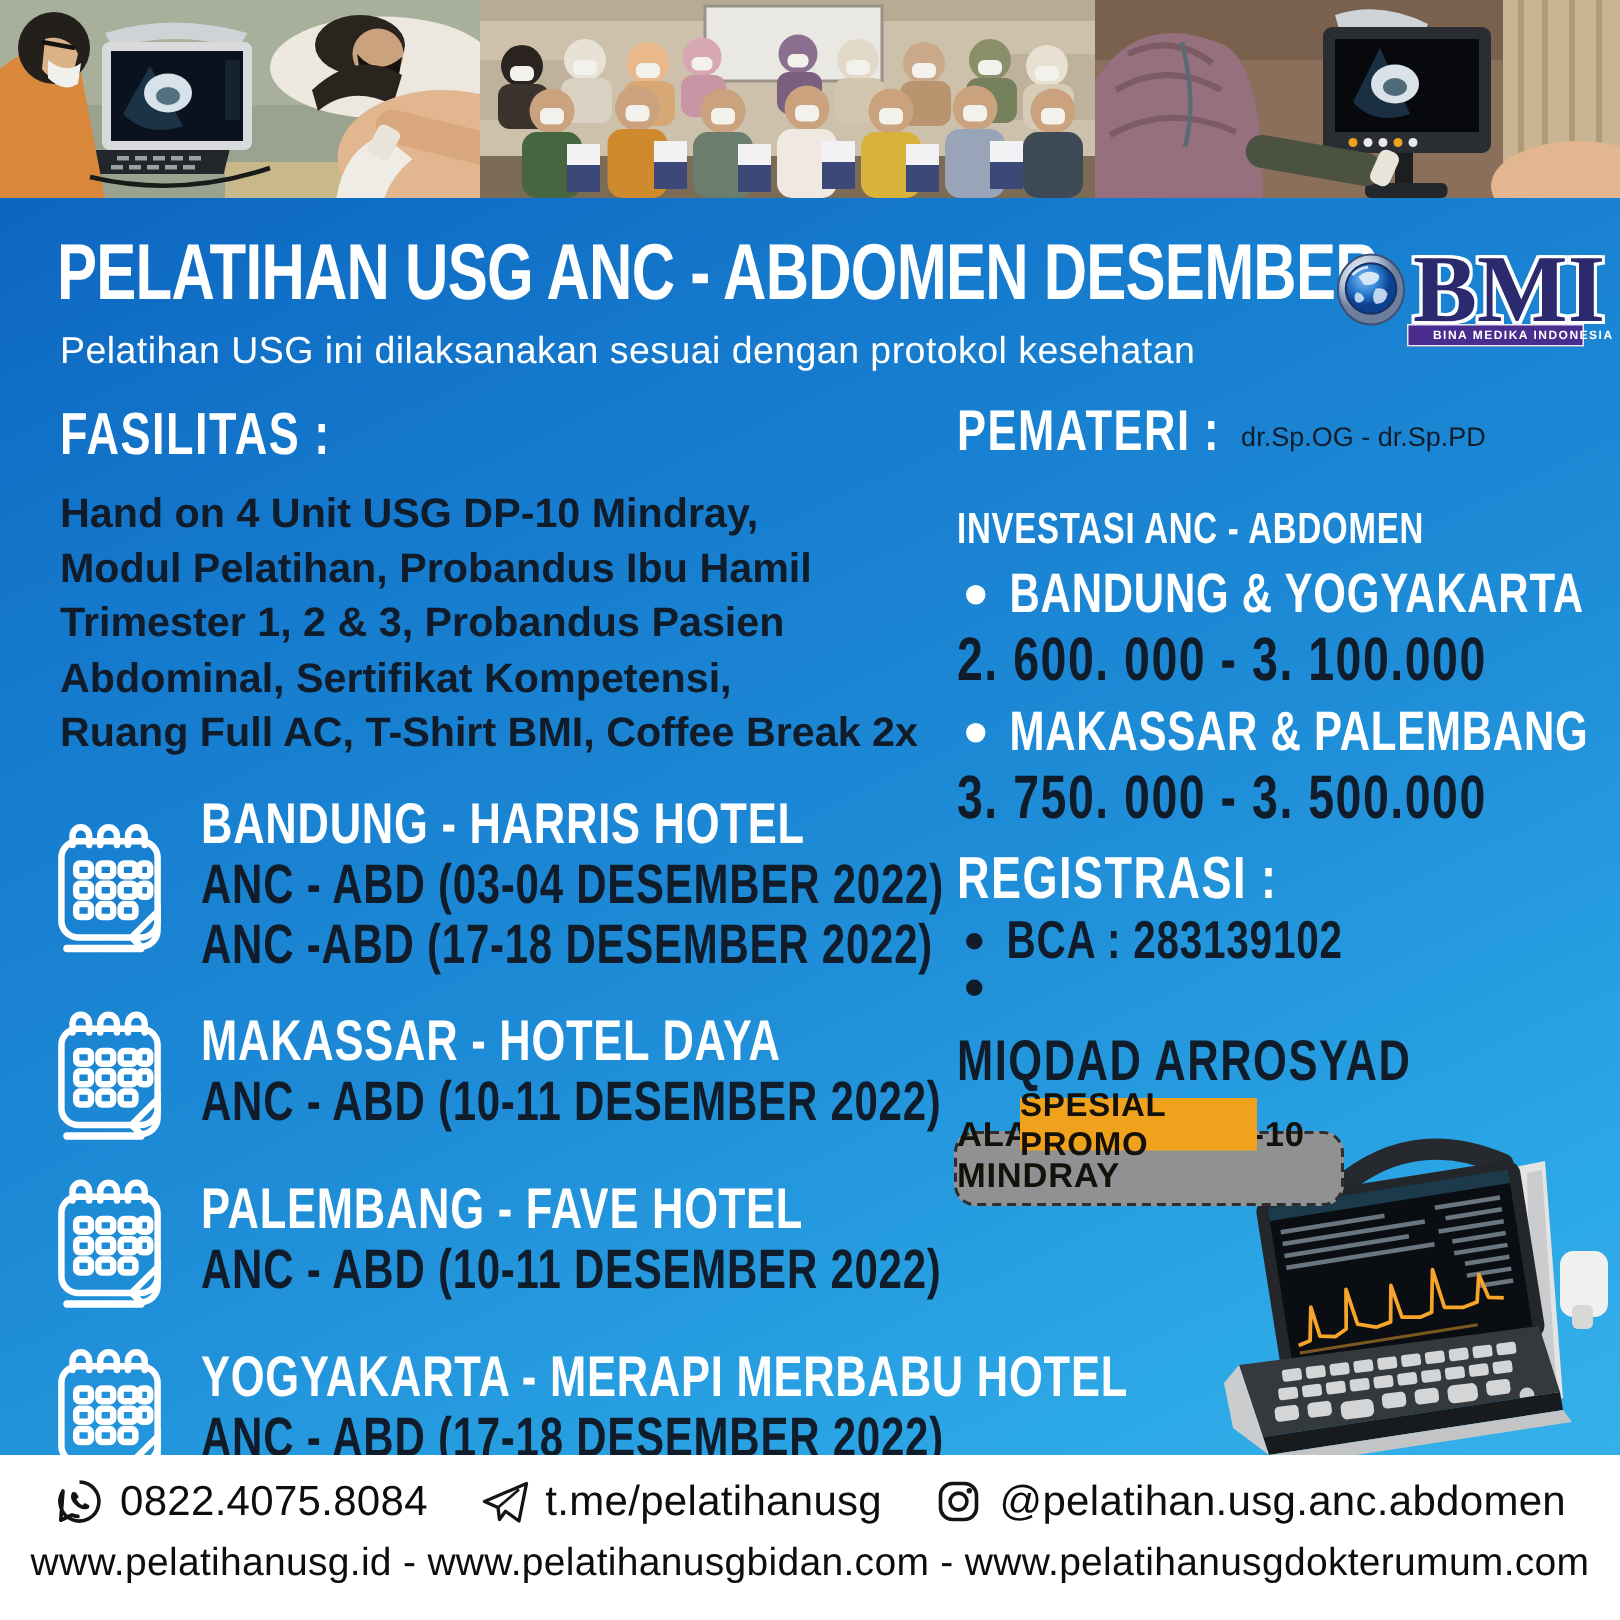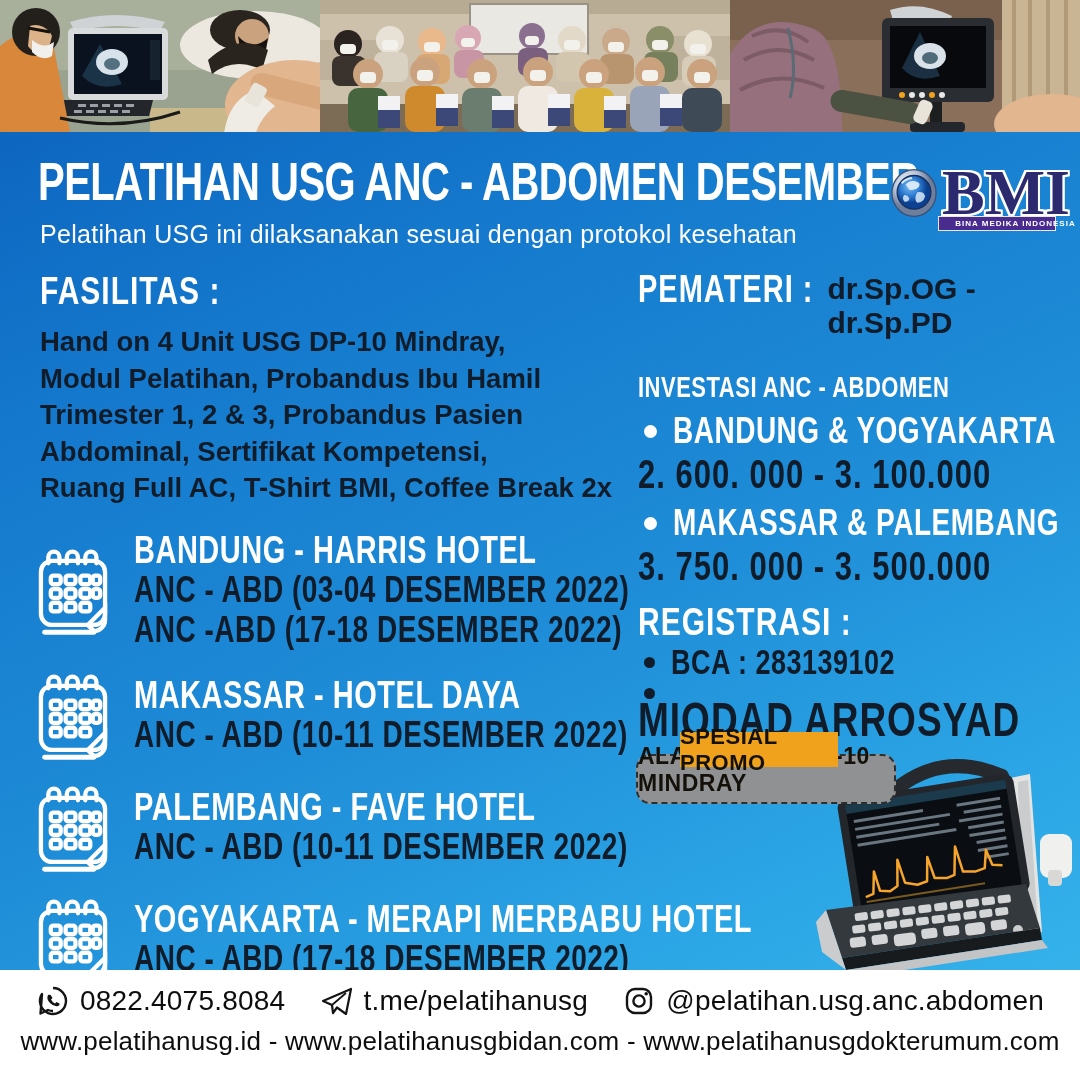--- a/index.html
+++ b/index.html
@@ -40,30 +40,30 @@
   .sched-item { display:flex; align-items:center; }
   .cal { width:74px; flex:0 0 74px; margin-top:4px; }
   .sched-text { margin-left:24px; }
   .sched-city { font-size:29px; font-weight:bold; line-height:40px; letter-spacing:0.5px; }
   .sched-date { font-size:28px; font-weight:bold; line-height:40px; letter-spacing:0.5px; }
 
   
   .right { position:absolute; left:638px; top:140px; width:440px; }
   .pem-row { display:flex; align-items:baseline; }
   .pem-label { font-size:29px; font-weight:bold; letter-spacing:1px; }
-  .pem-value { font-size:30px; font-weight:bold; margin-left:14px; }
+  .pem-value { font-size:18px; font-weight:normal; margin-left:14px; }
   .inv-head { margin-top:35px; font-size:22px; font-weight:bold; letter-spacing:0.5px; }
   .bullet-row { display:flex; align-items:center; margin-top:14px; }
   .bullet { width:13px; height:13px; border-radius:50%; background:#fff; margin:0 16px 0 6px; flex:0 0 13px; }
   .bullet.dark-b { background:#101c2a; width:11px; height:11px; flex-basis:11px; }
   .bullet-label { font-size:28px; font-weight:bold; letter-spacing:0.5px; }
   .price { margin-top:10px; font-size:31px; font-weight:bold; letter-spacing:1px; }
   .reg-head { margin-top:20px; font-size:30px; font-weight:bold; letter-spacing:1px; }
   .acct { font-size:27px; font-weight:bold; letter-spacing:0.5px; }
-  .holder { margin-top:0; font-size:37px; font-weight:bold; letter-spacing:1px; }
+  .holder { margin-top:28px; font-size:29px; font-weight:bold; letter-spacing:1px; }
 
   
   .promo-orange { position:absolute; left:680px; top:600px; width:158px; height:35px; background:#f0a21d;
     display:flex; align-items:center; justify-content:center; z-index:3; }
   .promo-orange span { font-size:22px; font-weight:bold; color:#14100a; letter-spacing:0.5px; }
   .promo-gray { position:absolute; left:636px; top:622px; width:260px; height:50px; background:#8f9193;
     border:2px dashed #2e2e2e; border-radius:14px; display:flex; align-items:flex-end; justify-content:center;
     padding-bottom:5px; z-index:2; }
   .promo-gray span { font-size:23px; font-weight:bold; color:#14100a; letter-spacing:0.5px; }
 

